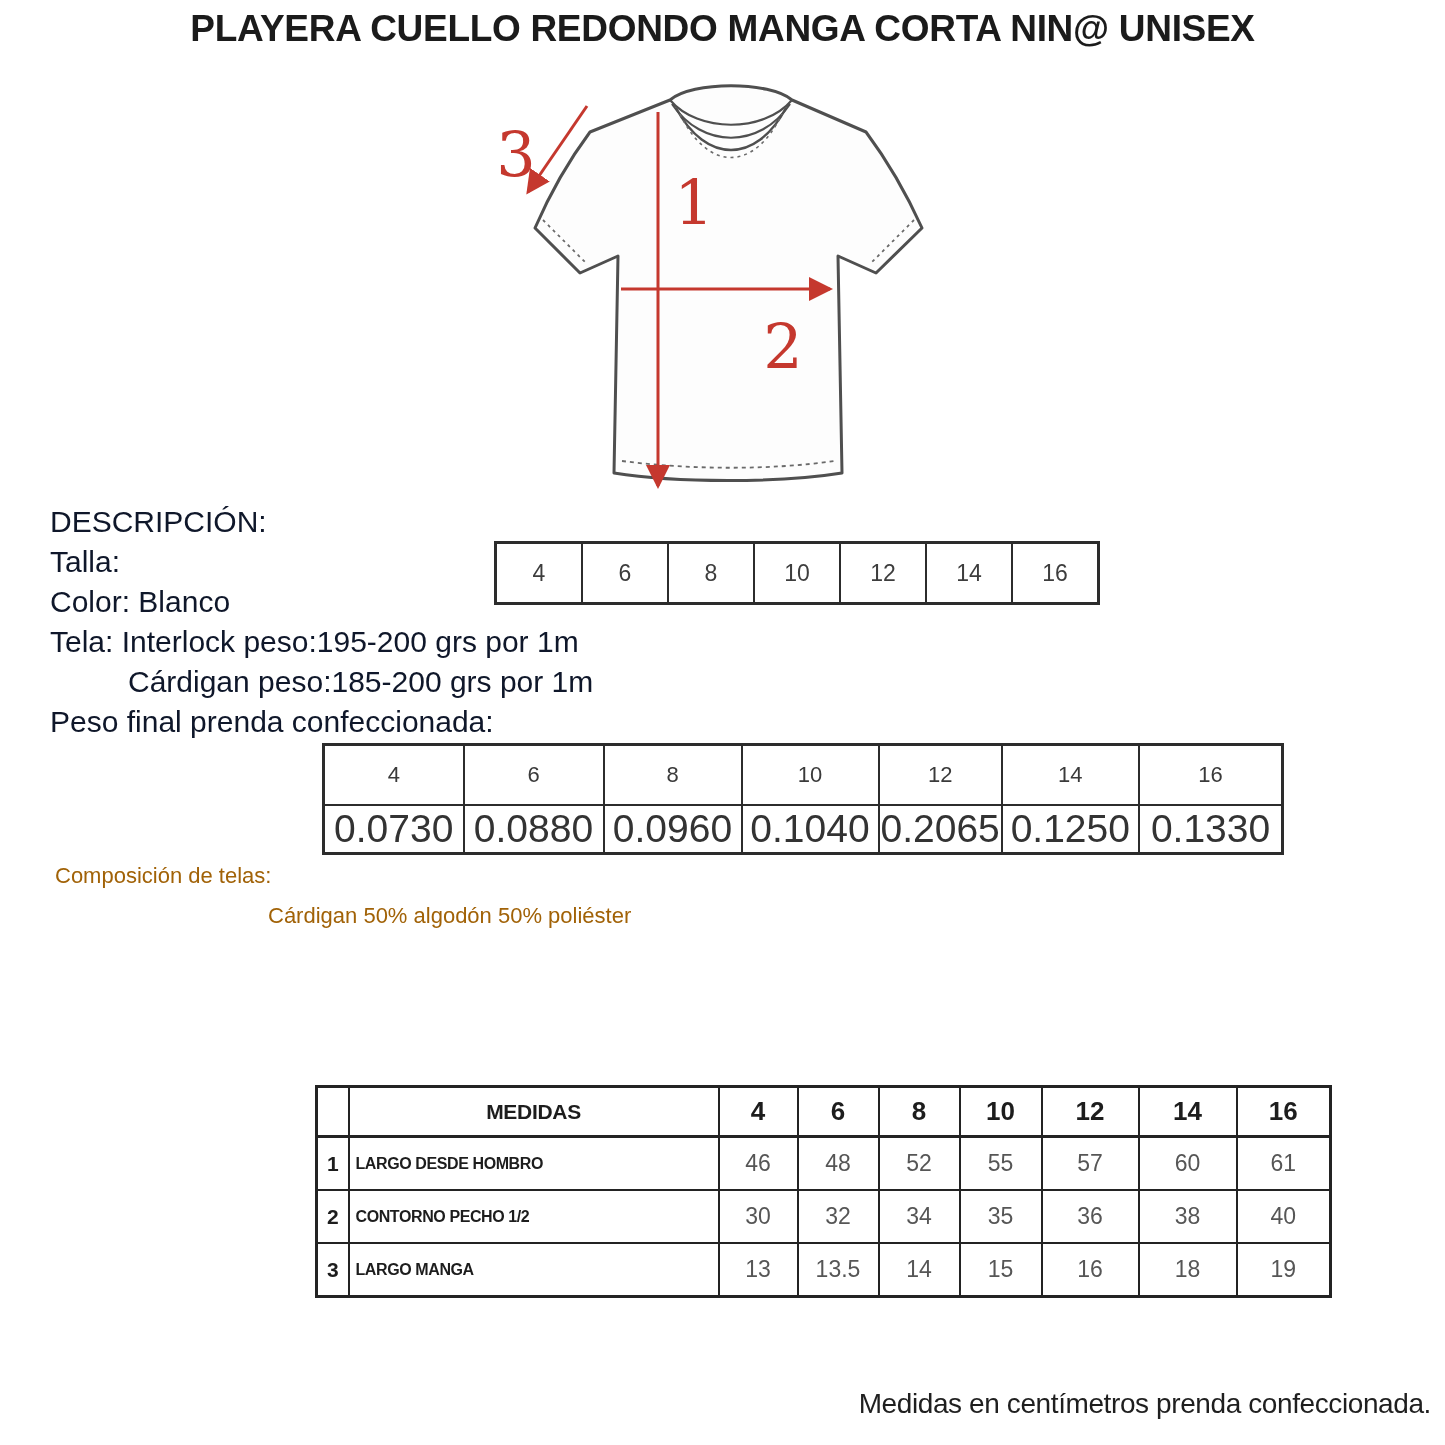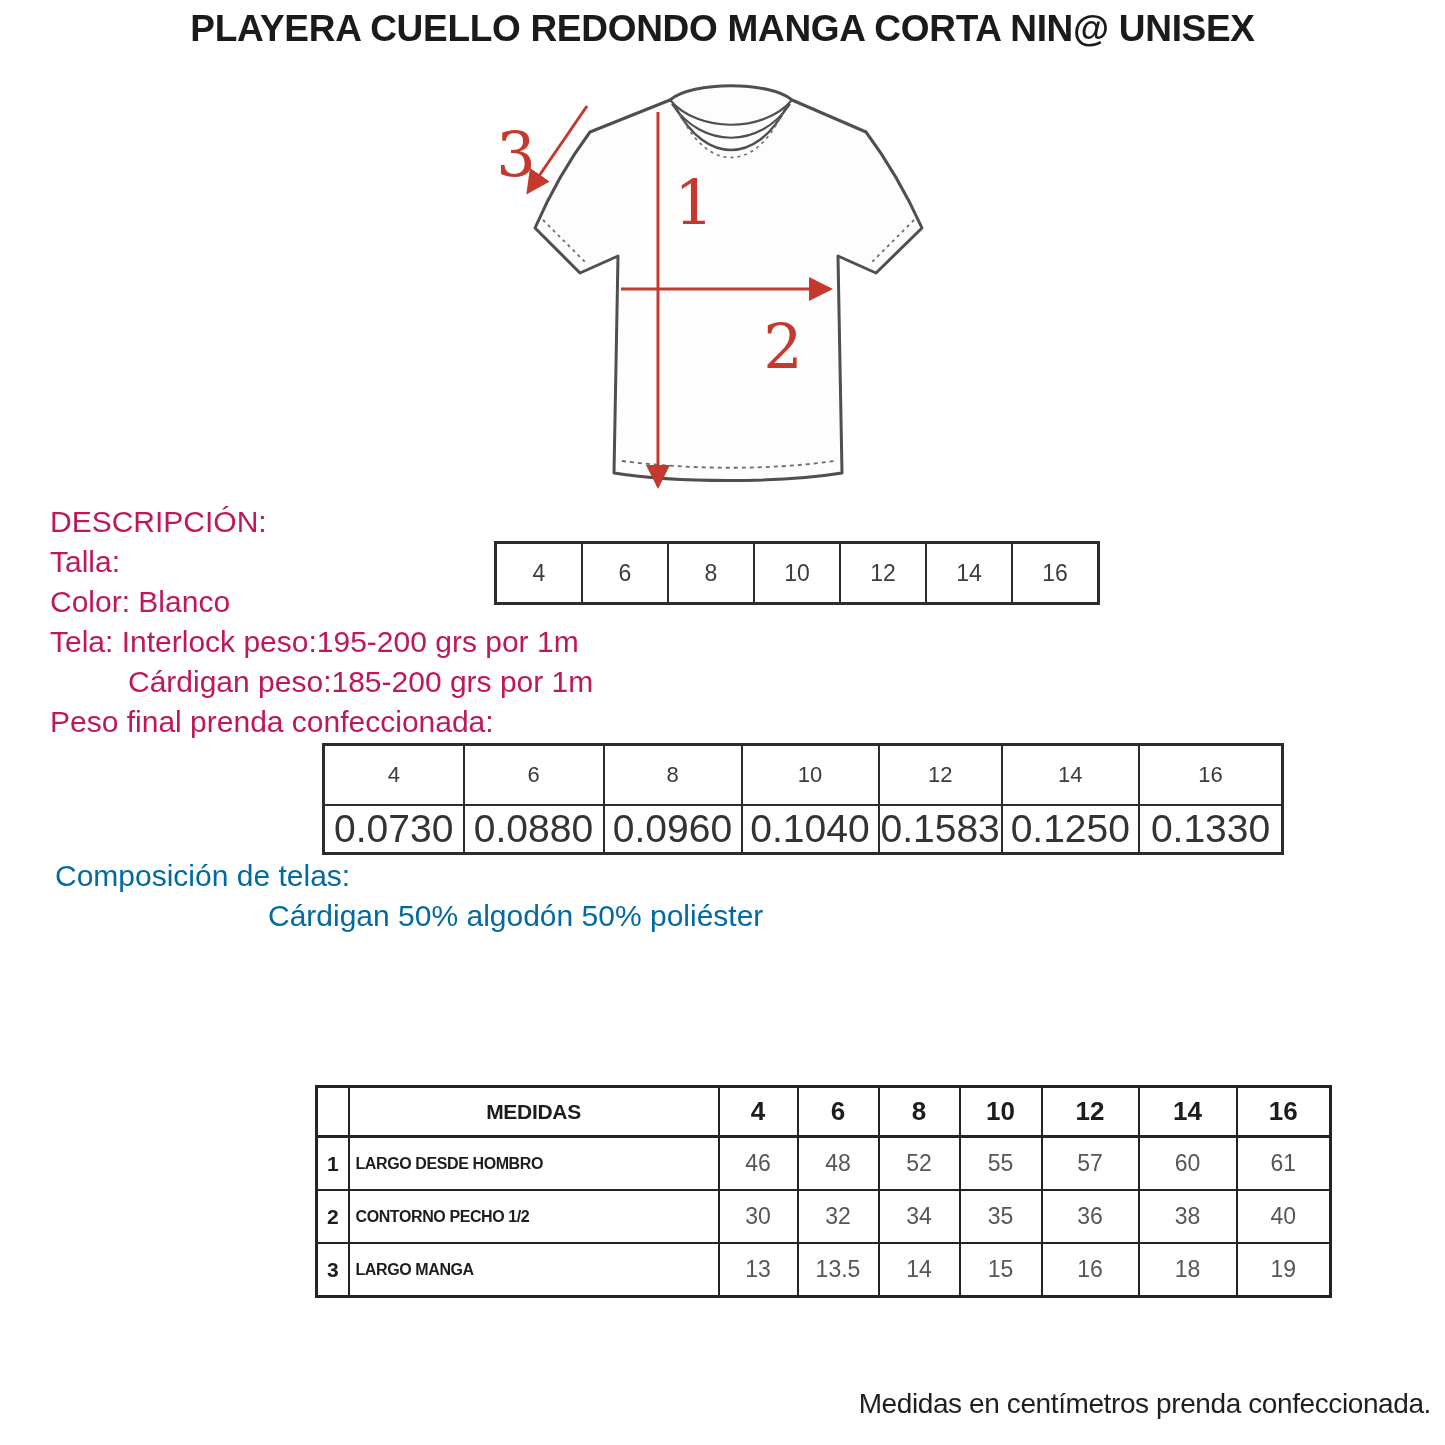--- a/index.html
+++ b/index.html
@@ -8,27 +8,27 @@
     font-family:"Liberation Sans", sans-serif; color:#222; overflow:hidden;border-radius:13px;
   }
   .title {
     position:absolute; left:0; top:8px; width:100%; text-align:center;
     font-size:37px; font-weight:bold; letter-spacing:-0.3px; color:#1b1b1b;
     white-space:nowrap;
   }
   
   .desc {
     position:absolute; left:50px; top:502px;
-    font-size:30px; line-height:40px; color:#be185d; white-space:nowrap;
+    font-size:30px; line-height:40px; color:#0f172a; white-space:nowrap;
   }
   .desc .indent { padding-left:78px; }
   
   .comp {
     position:absolute; left:55px; top:856px;
-    font-size:30px; line-height:40px; color:#0369a1; white-space:nowrap;
+    font-size:22px; line-height:40px; color:#a16207; white-space:nowrap;
   }
   .comp .indent { padding-left:213px; }
   
   .footer {
     position:absolute; right:14px; top:1388px;
     font-size:28px; letter-spacing:-0.4px; color:#1f1f1f; white-space:nowrap;
   }
   
   table { border-collapse:collapse; table-layout:fixed; background:#fff; }
   
@@ -135,21 +135,21 @@
         <td>10</td>
         <td>12</td>
         <td>14</td>
         <td>16</td>
       </tr>
       <tr class="val-row">
         <td>0.0730</td>
         <td>0.0880</td>
         <td>0.0960</td>
         <td>0.1040</td>
-        <td>0.1583</td>
+        <td>0.2065</td>
         <td>0.1250</td>
         <td>0.1330</td>
       </tr>
     </tbody>
   </table>
 
   <div class="comp">
     <div>Composición de telas:</div>
     <div class="indent">Cárdigan 50% algodón 50% poliéster</div>
   </div>

